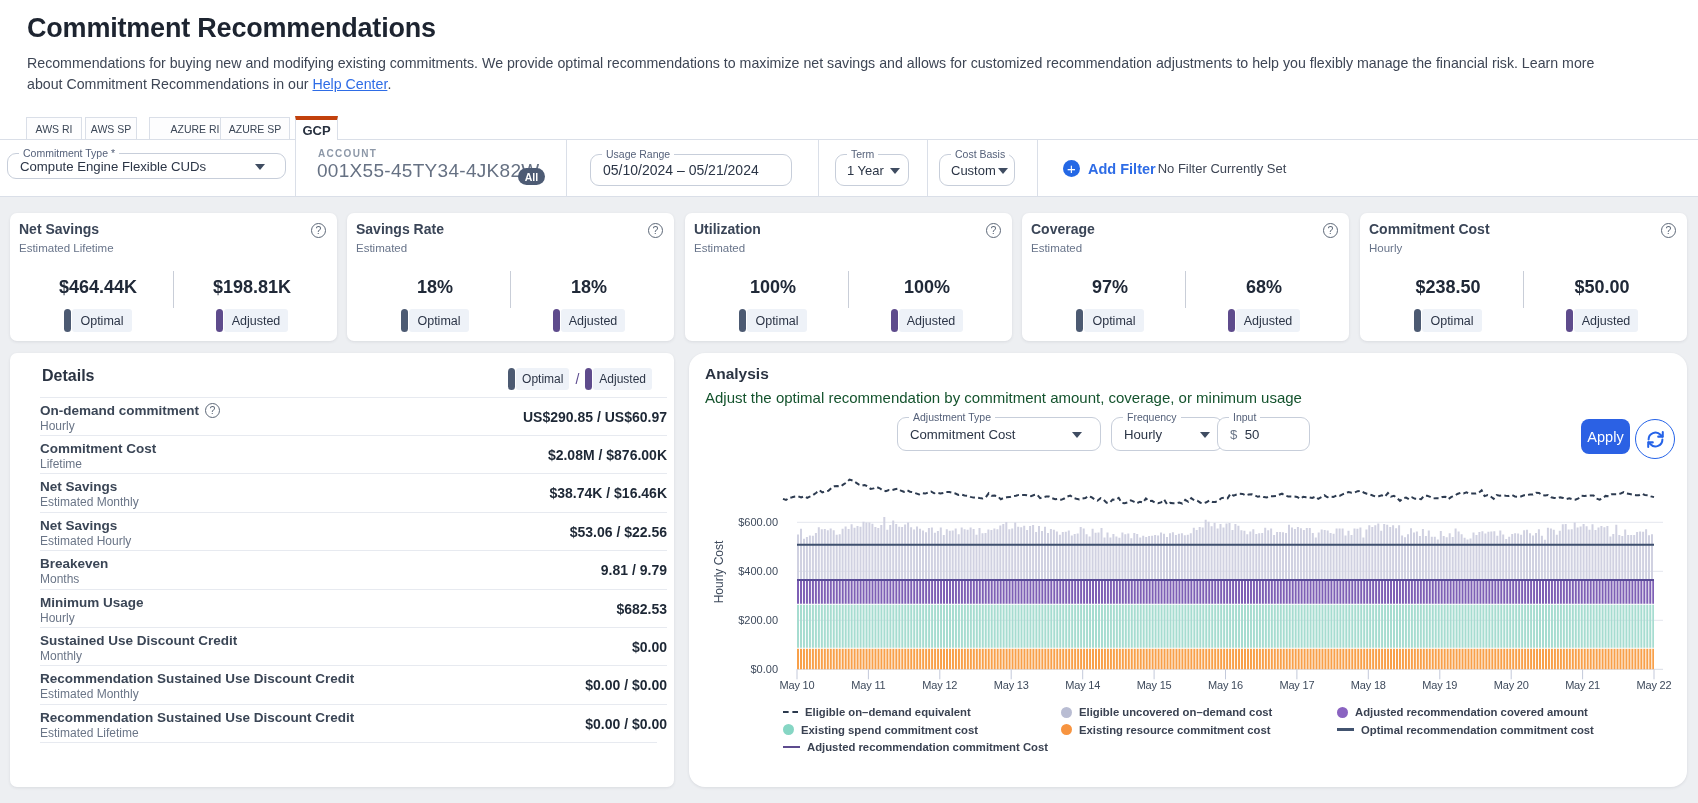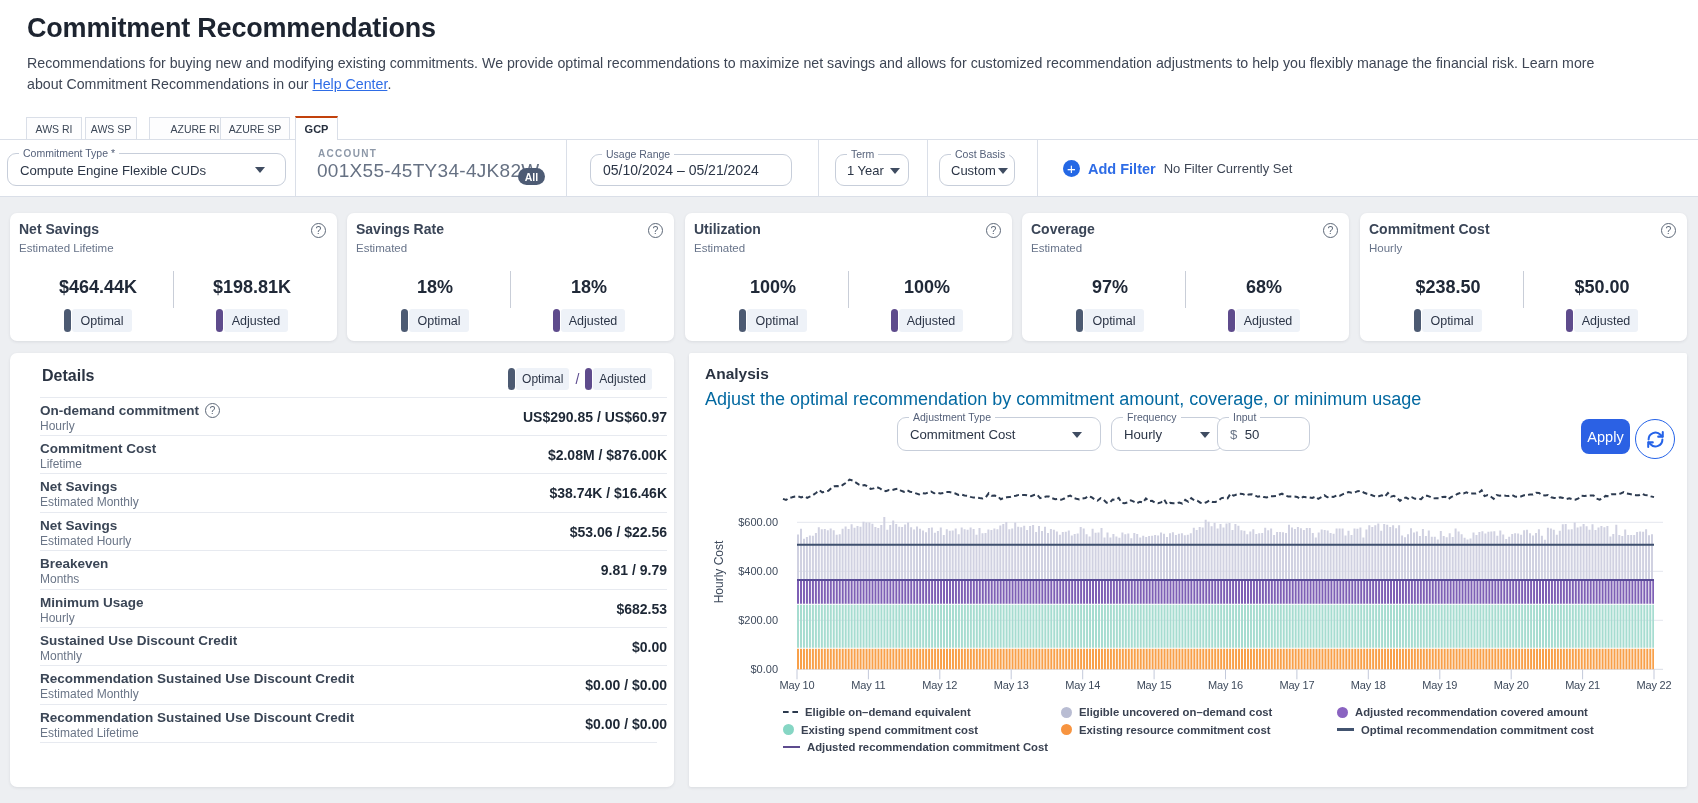--- a/index.html
+++ b/index.html
@@ -6,68 +6,68 @@
 #page{position:relative;width:1698px;height:803px}
 
 #hdr{position:absolute;left:0;top:0;width:1698px;height:197px;background:#fff}
 h1{position:absolute;left:27px;top:13px;font-size:27px;font-weight:700;color:#1d2430;letter-spacing:-0.2px}
 #desc{position:absolute;left:27px;top:53px;width:1640px;font-size:14.2px;line-height:20.5px;color:#3e4655}
 #desc a{color:#2e6ce6;text-decoration:underline}
 
 .tab{position:absolute;top:117px;height:22px;background:#fdfdfe;border:1px solid #dadfe8;border-bottom:none;
  font-size:10.5px;color:#3c4757;display:flex;align-items:center;justify-content:center;z-index:3}
 #tabgcp{position:absolute;top:116px;height:24px;background:#fff;border:1px solid #dadfe8;border-bottom:none;
- border-top:2px solid #c2410c;font-size:11px;font-weight:700;color:#27303f;display:flex;align-items:center;justify-content:center;z-index:5}
+ border-top:4px solid #c2410c;font-size:13px;font-weight:700;color:#27303f;display:flex;align-items:center;justify-content:center;z-index:5}
 #fbar{position:absolute;left:0;top:139px;width:1698px;height:58px;background:#fff;border-top:1px solid #dadfe8;border-bottom:1px solid #dadfe8}
 #gcpmask{position:absolute;left:296px;top:138px;width:41px;height:3px;background:#fff;z-index:6}
 .vsep{position:absolute;top:139px;height:57px;width:1px;background:#dadfe8;z-index:4}
 
 .fld{position:absolute;border:1px solid #c7ceda;border-radius:9px;background:#fff}
 .fld .lbl{position:absolute;top:-7px;left:11px;background:#fff;padding:0 4px;font-size:10.5px;color:#55617a;white-space:nowrap}
 .fld .val{position:absolute;left:12px;top:50%;transform:translateY(-50%);font-size:13.2px;color:#2b3546;white-space:nowrap}
 .car{position:absolute;right:12px;top:50%;margin-top:-2.2px;width:0;height:0;border-left:5.2px solid transparent;border-right:5.2px solid transparent;border-top:6px solid #3f4c61}
 
 #acclbl{position:absolute;left:318px;top:148px;font-size:10px;letter-spacing:1.3px;color:#8d98a8;font-weight:700}
 #accnum{position:absolute;left:317px;top:160px;font-size:19px;color:#667183;letter-spacing:0.3px}
 #allpill{position:absolute;left:518px;top:168px;width:27px;height:17px;background:#4d5b74;border-radius:9px;color:#fff;
  font-size:10.5px;font-weight:700;display:flex;align-items:center;justify-content:center}
 #addf{position:absolute;left:1063px;top:160px;display:flex;align-items:center}
 #addf .plus{width:17px;height:17px;border-radius:50%;background:#2468e5;color:#fff;font-size:15px;display:flex;align-items:center;justify-content:center;font-weight:400;line-height:1}
 #addf .at{margin-left:8px;font-size:14.5px;font-weight:700;color:#2e6ce6}
-#addf .nf{margin-left:8px;font-size:13px;color:#3e4655}
+#addf .nf{margin-left:2px;font-size:13px;color:#3e4655}
 
 .card{position:absolute;top:213px;width:327px;height:128px;background:#fff;border-radius:7px;box-shadow:0 1px 3px rgba(40,50,70,.10)}
 .card .t{position:absolute;left:9px;top:8px;font-size:14px;font-weight:700;color:#3a4557}
 .card .s{position:absolute;left:9px;top:29px;font-size:11.5px;color:#68748a}
 .card .q{position:absolute;right:11px;top:7px}
 .card .v{position:absolute;top:64px;width:140px;text-align:center;font-size:18px;font-weight:700;color:#202938}
 .card .v1{left:18px}.card .v2{left:172px}
 .card .dv{position:absolute;left:163px;top:58px;width:1px;height:37px;background:#c9ced8}
 .bwrap{position:absolute;top:96px;width:140px;display:flex;justify-content:center}
 .bw1{left:18px}.bw2{left:172px}
 .badge{display:flex;height:23px}
 .badge .bar{width:7px;border-radius:3.5px}
 .badge .pill{margin-left:1px;background:#eef2f8;border-radius:3px;font-size:12.5px;color:#2c3547;display:flex;align-items:center;padding:0 8px}
 .opt .bar{background:#4c5a72}
 .adj .bar{background:#5e4b8c}
 
 #dpanel{position:absolute;left:10px;top:353px;width:664px;height:434px;background:#fff;border-radius:7px;box-shadow:0 1px 3px rgba(40,50,70,.10)}
-#apanel{position:absolute;left:689px;top:353px;width:998px;height:434px;background:#fff;border-radius:2px;box-shadow:0 1px 3px rgba(40,50,70,.10)}
+#apanel{position:absolute;left:689px;top:353px;width:998px;height:434px;background:#fff;border-radius:16px;box-shadow:0 1px 3px rgba(40,50,70,.10)}
 #dtitle{position:absolute;left:32px;top:14px;font-size:16px;font-weight:700;color:#2a3342}
 #dbadges{position:absolute;right:22px;top:15px;display:flex;align-items:center}
 #dbadges .slash{margin:0 6px;font-size:14px;color:#5b4a8e}
 #dbadges .pill{font-size:12px;padding:0 6px}
 .drow{position:absolute;left:30px;right:7px;height:39px;border-top:1px solid #e7eaf0}
 .drow .rt{position:absolute;left:0;top:5px;font-size:13.5px;font-weight:700;color:#3b4656;display:flex;align-items:center}
 .drow .rs{position:absolute;left:0;top:21px;font-size:12px;color:#6a7587}
 .drow .rv{position:absolute;right:0;top:50%;transform:translateY(-50%);font-size:14px;font-weight:700;color:#1d2735}
 .qm{display:inline-block;width:15px;height:15px;border:1.2px solid #5d6878;border-radius:50%;color:#5d6878;
  font-size:10.5px;text-align:center;line-height:13px;font-weight:400}
 #atitle{position:absolute;left:16px;top:12px;font-size:15.5px;font-weight:700;color:#2a3342}
-#asub{position:absolute;left:16px;top:36px;font-size:18px;color:#0369a1}
+#asub{position:absolute;left:16px;top:36px;font-size:15px;color:#14532d}
 #apply{position:absolute;left:892px;top:66px;width:49px;height:35px;background:#2b61e4;border-radius:8px;color:#fff;font-size:14.5px;display:flex;align-items:center;justify-content:center}
 #refr{position:absolute;left:946px;top:66px;width:40px;height:40px;border:1.5px solid #2563e8;border-radius:50%;display:flex;align-items:center;justify-content:center}
 
 .leg{position:absolute;font-size:11.3px;font-weight:700;color:#3a4252;display:flex;align-items:center;white-space:nowrap;height:15px}
 .leg .ic{margin-right:7px;flex:0 0 auto}
 .dot{width:11px;height:11px;border-radius:50%}
 .lline{width:17px;height:2.5px}
 </style></head><body>
 <div id="page">
 <div id="hdr"></div>
@@ -80,21 +80,21 @@
 <div class="tab" style="left:220px;width:70px">AZURE SP</div>
 <div id="fbar"></div>
 <div id="tabgcp" style="left:295px;width:43px">GCP</div>
 <div id="gcpmask"></div>
 <div class="vsep" style="left:295px"></div>
 <div class="vsep" style="left:566px"></div>
 <div class="vsep" style="left:818px"></div>
 <div class="vsep" style="left:927px"></div>
 <div class="vsep" style="left:1037px"></div>
 
-<div class="fld" style="left:7px;top:153px;width:279px;height:33px">
+<div class="fld" style="left:7px;top:153px;width:279px;height:26px">
   <span class="lbl">Commitment Type *</span>
       <span class="val">Compute Engine Flexible CUDs</span>
       <span class="car" style="right:20px"></span>
 </div>
 <div id="acclbl">ACCOUNT</div>
 <div id="accnum">001X55-45TY34-4JK82W</div>
 <div id="allpill">All</div>
 <div class="fld" style="left:590px;top:154px;width:202px;height:32px">
   <span class="lbl">Usage Range</span>
       <span class="val" style="font-size:14px">05/10/2024 – 05/21/2024</span>

